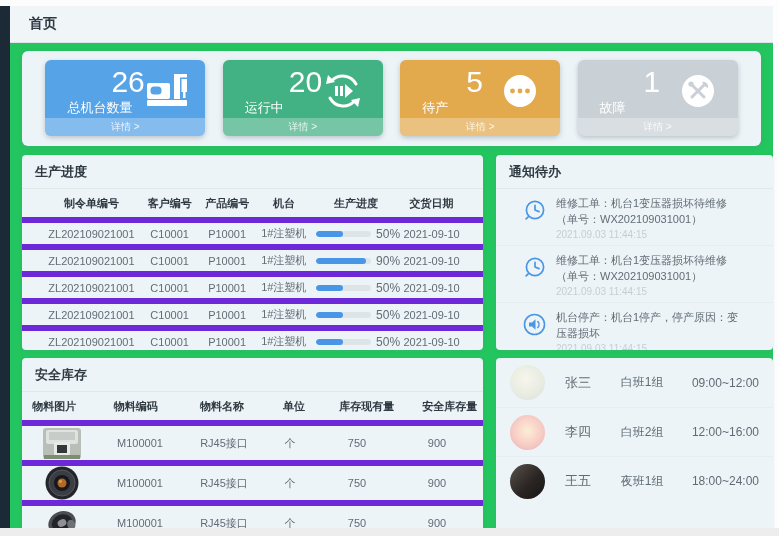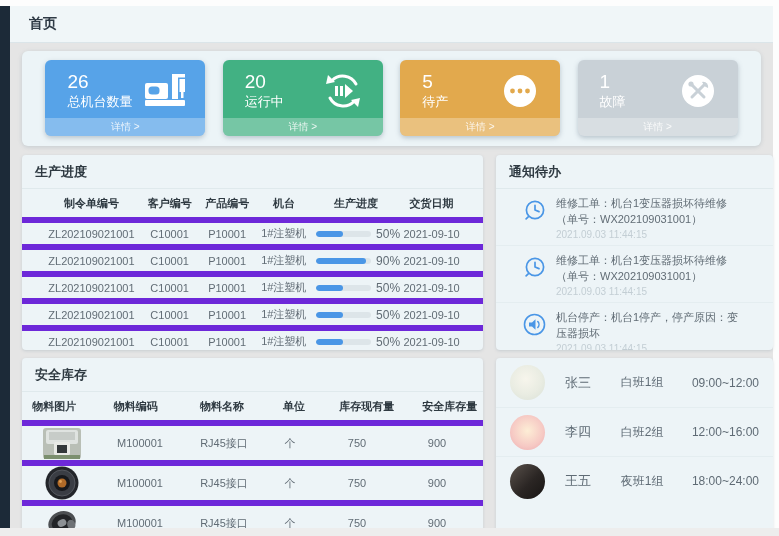--- a/index.html
+++ b/index.html
@@ -2,34 +2,34 @@
 <html><head>
 <meta charset="utf-8">
 <style>
   * { margin:0; padding:0; box-sizing:border-box; }
   html,body { background:#ffffff; }
   body { font-family:"Liberation Sans","DejaVu Sans",sans-serif; }
   .screen { position:relative; width:779px; height:536px; background:#fdfdfd; overflow:hidden; }
 
   .left-strip { position:absolute; left:0; top:6px; width:10px; height:522px; background:#1c2a38; }
   .bottom-strip { position:absolute; left:0; bottom:0; width:779px; height:8px; background:#ededed; z-index:5; }
-  .app { position:absolute; left:10px; top:6px; width:763px; height:522px; background:#e5e5e5; }
+  .app { position:absolute; left:10px; top:6px; width:763px; height:522px; background:#22c55e; }
 
   .tabbar { height:37px; background:#f0f6f8; border-bottom:1px solid #dbe5e9; display:flex; align-items:center; padding-left:13px; }
   .tab { font-size:14px; font-weight:bold; color:#2f3a45; padding:0 6px; cursor:pointer; }
 
   .content { padding:8px 12px 6px 12px; }
 
   
   .cards-panel { background:#ecf4f7; border-radius:6px; box-shadow:0 1px 4px rgba(110,135,150,.28);
                  padding:9px 6px 10px; display:flex; justify-content:space-evenly; margin-bottom:9px; }
   .card { width:160px; height:76px; border-radius:6px; overflow:hidden; display:flex; flex-direction:column;
           box-shadow:0 2px 5px rgba(90,110,125,.35); cursor:pointer; }
   .card-main { flex:1; display:flex; align-items:center; justify-content:space-between; padding:4px 18px 0 22px; }
-  .card-value { font-size:19px; color:#ffffff; line-height:1.15; }
+  .card-value { font-size:30px; color:#ffffff; line-height:1.15;margin-left:44px; }
   .card-label { font-size:13px; color:#ffffff; }
   .card-icon { width:44px; height:40px; display:flex; align-items:center; justify-content:center; }
   .card-footer { height:18px; background:rgba(255,255,255,.28); color:rgba(255,255,255,.85);
                  font-size:10px; text-align:center; line-height:18px; cursor:pointer; }
 
   
   .grid { display:grid; grid-template-columns:461px 277px; column-gap:13px; row-gap:8px; }
   .panel { background:#edf4f7; border-radius:4px; box-shadow:0 1px 3px rgba(110,135,150,.25); overflow:hidden; }
   .panel-hd { font-size:13px; font-weight:bold; color:#2f3a42; padding:8px 13px 7px; border-bottom:1px solid #dfe9ec; }
 

